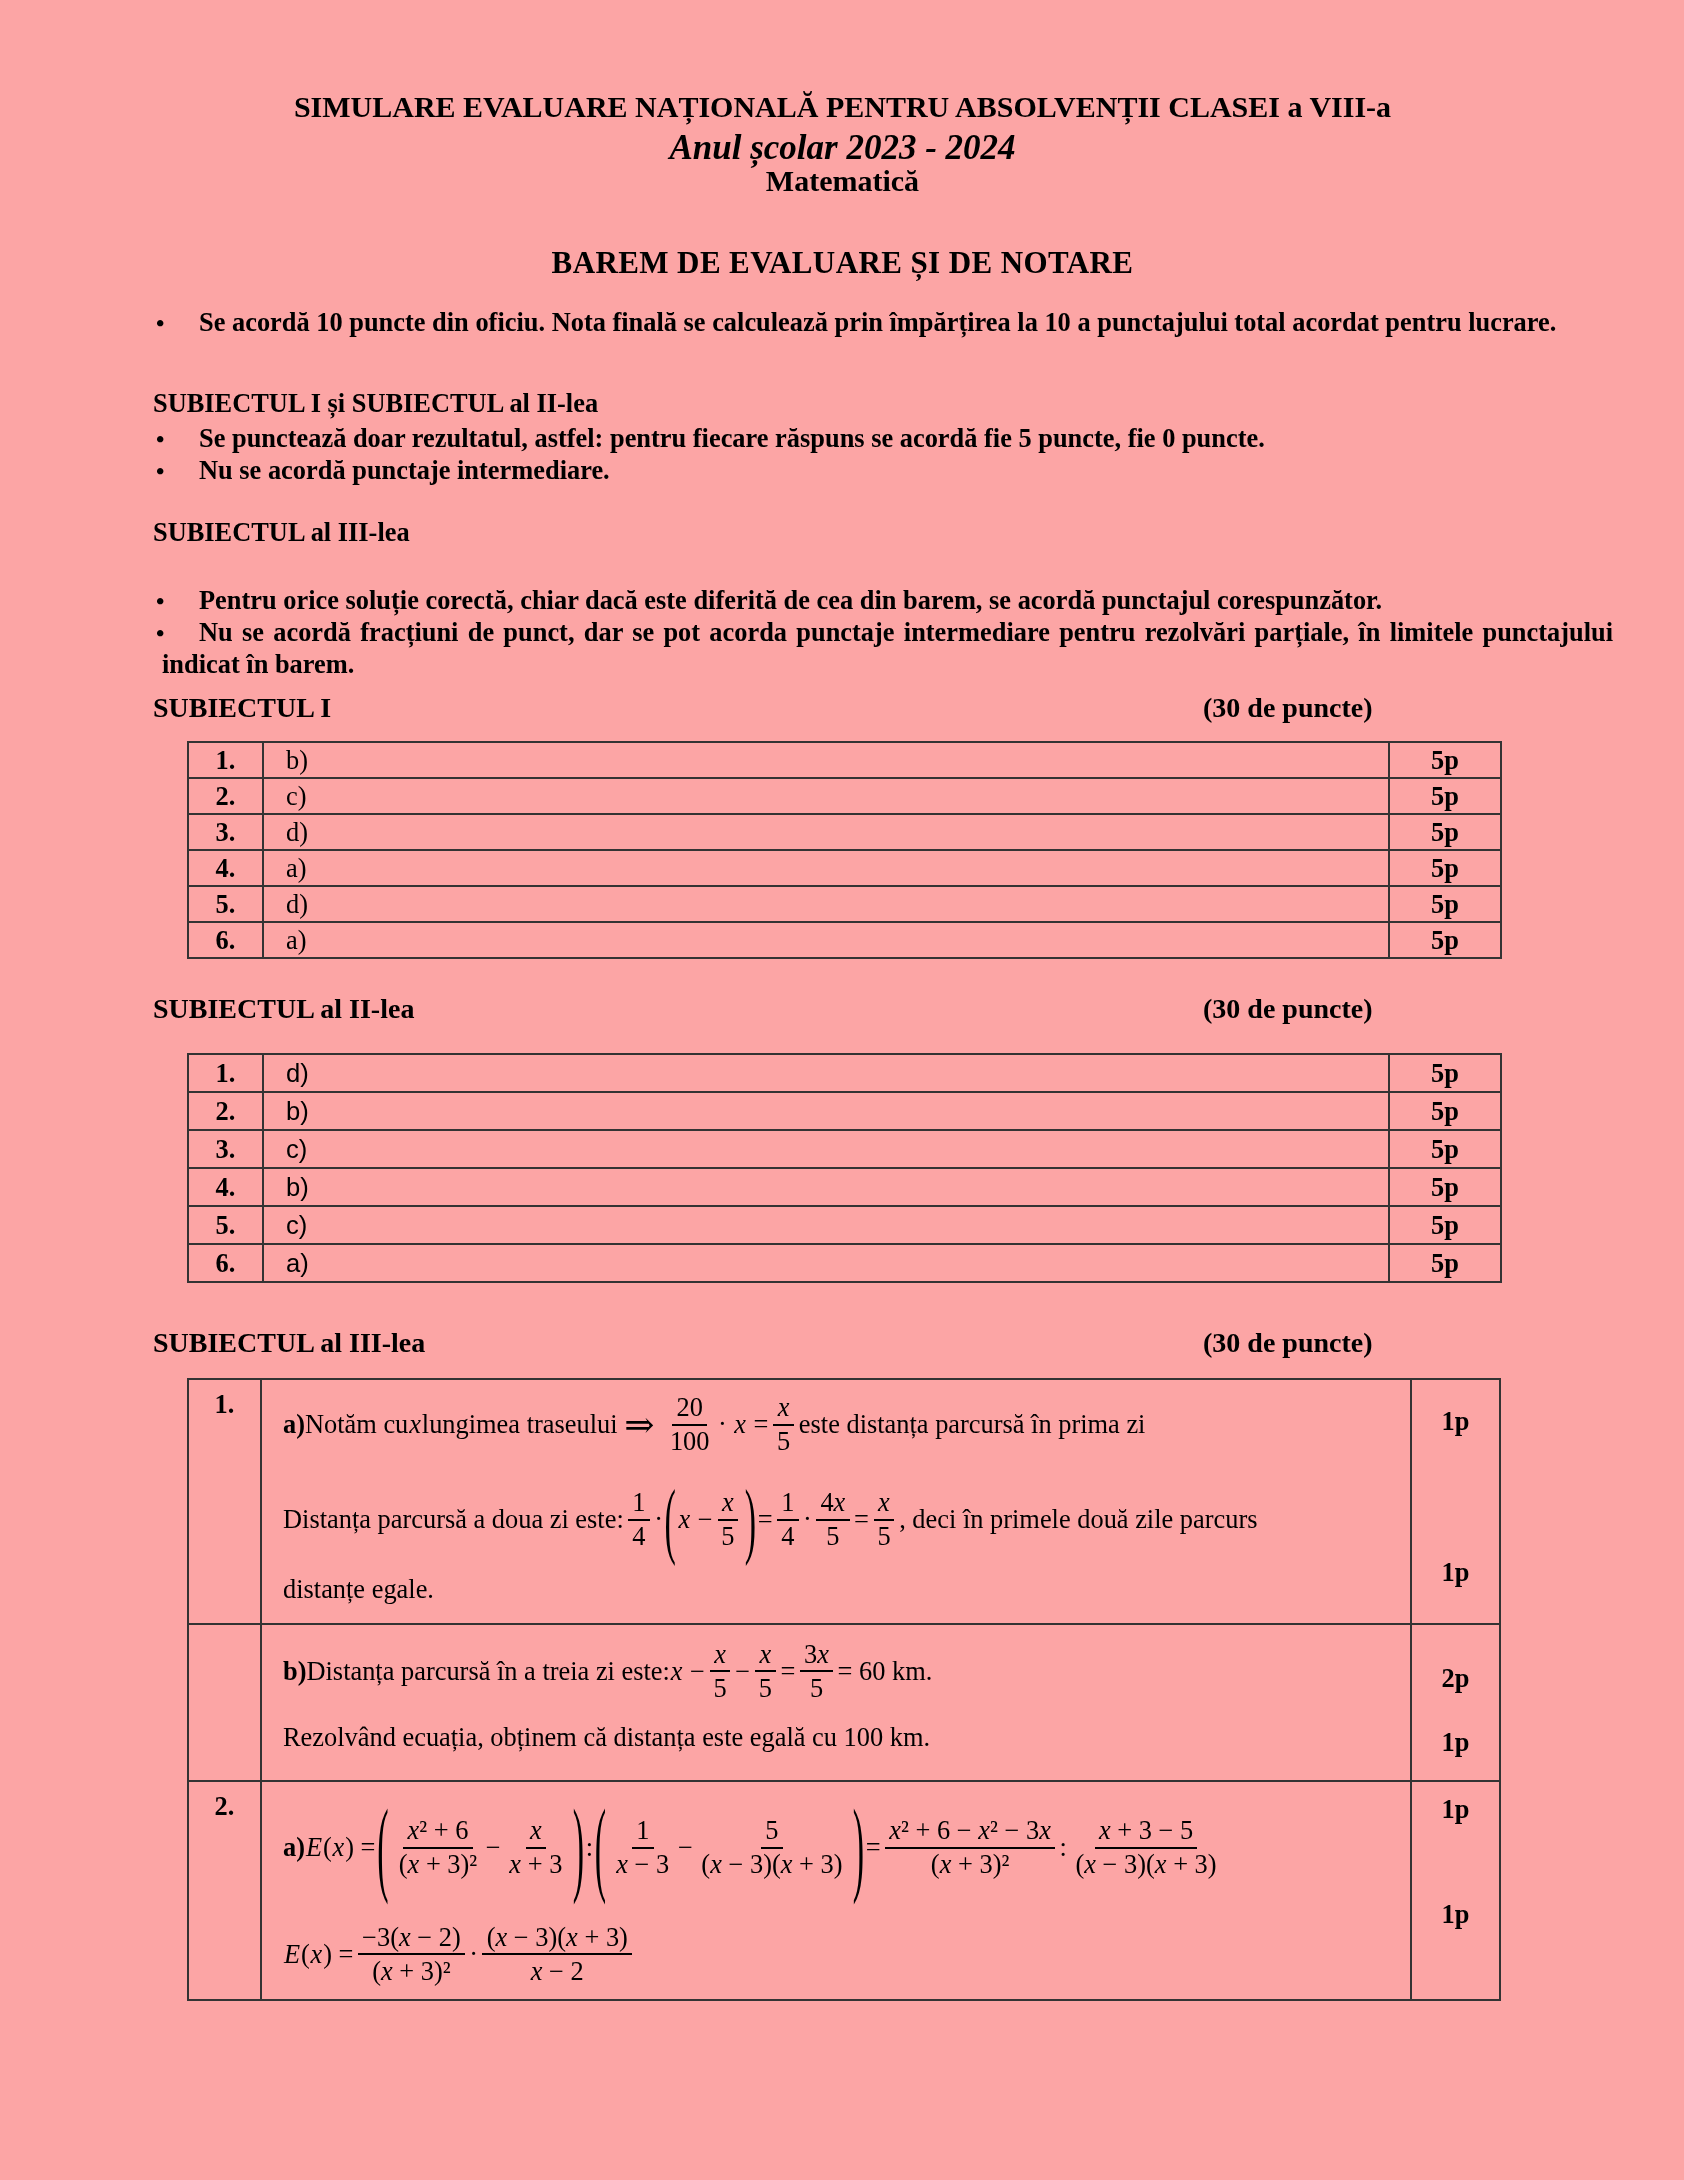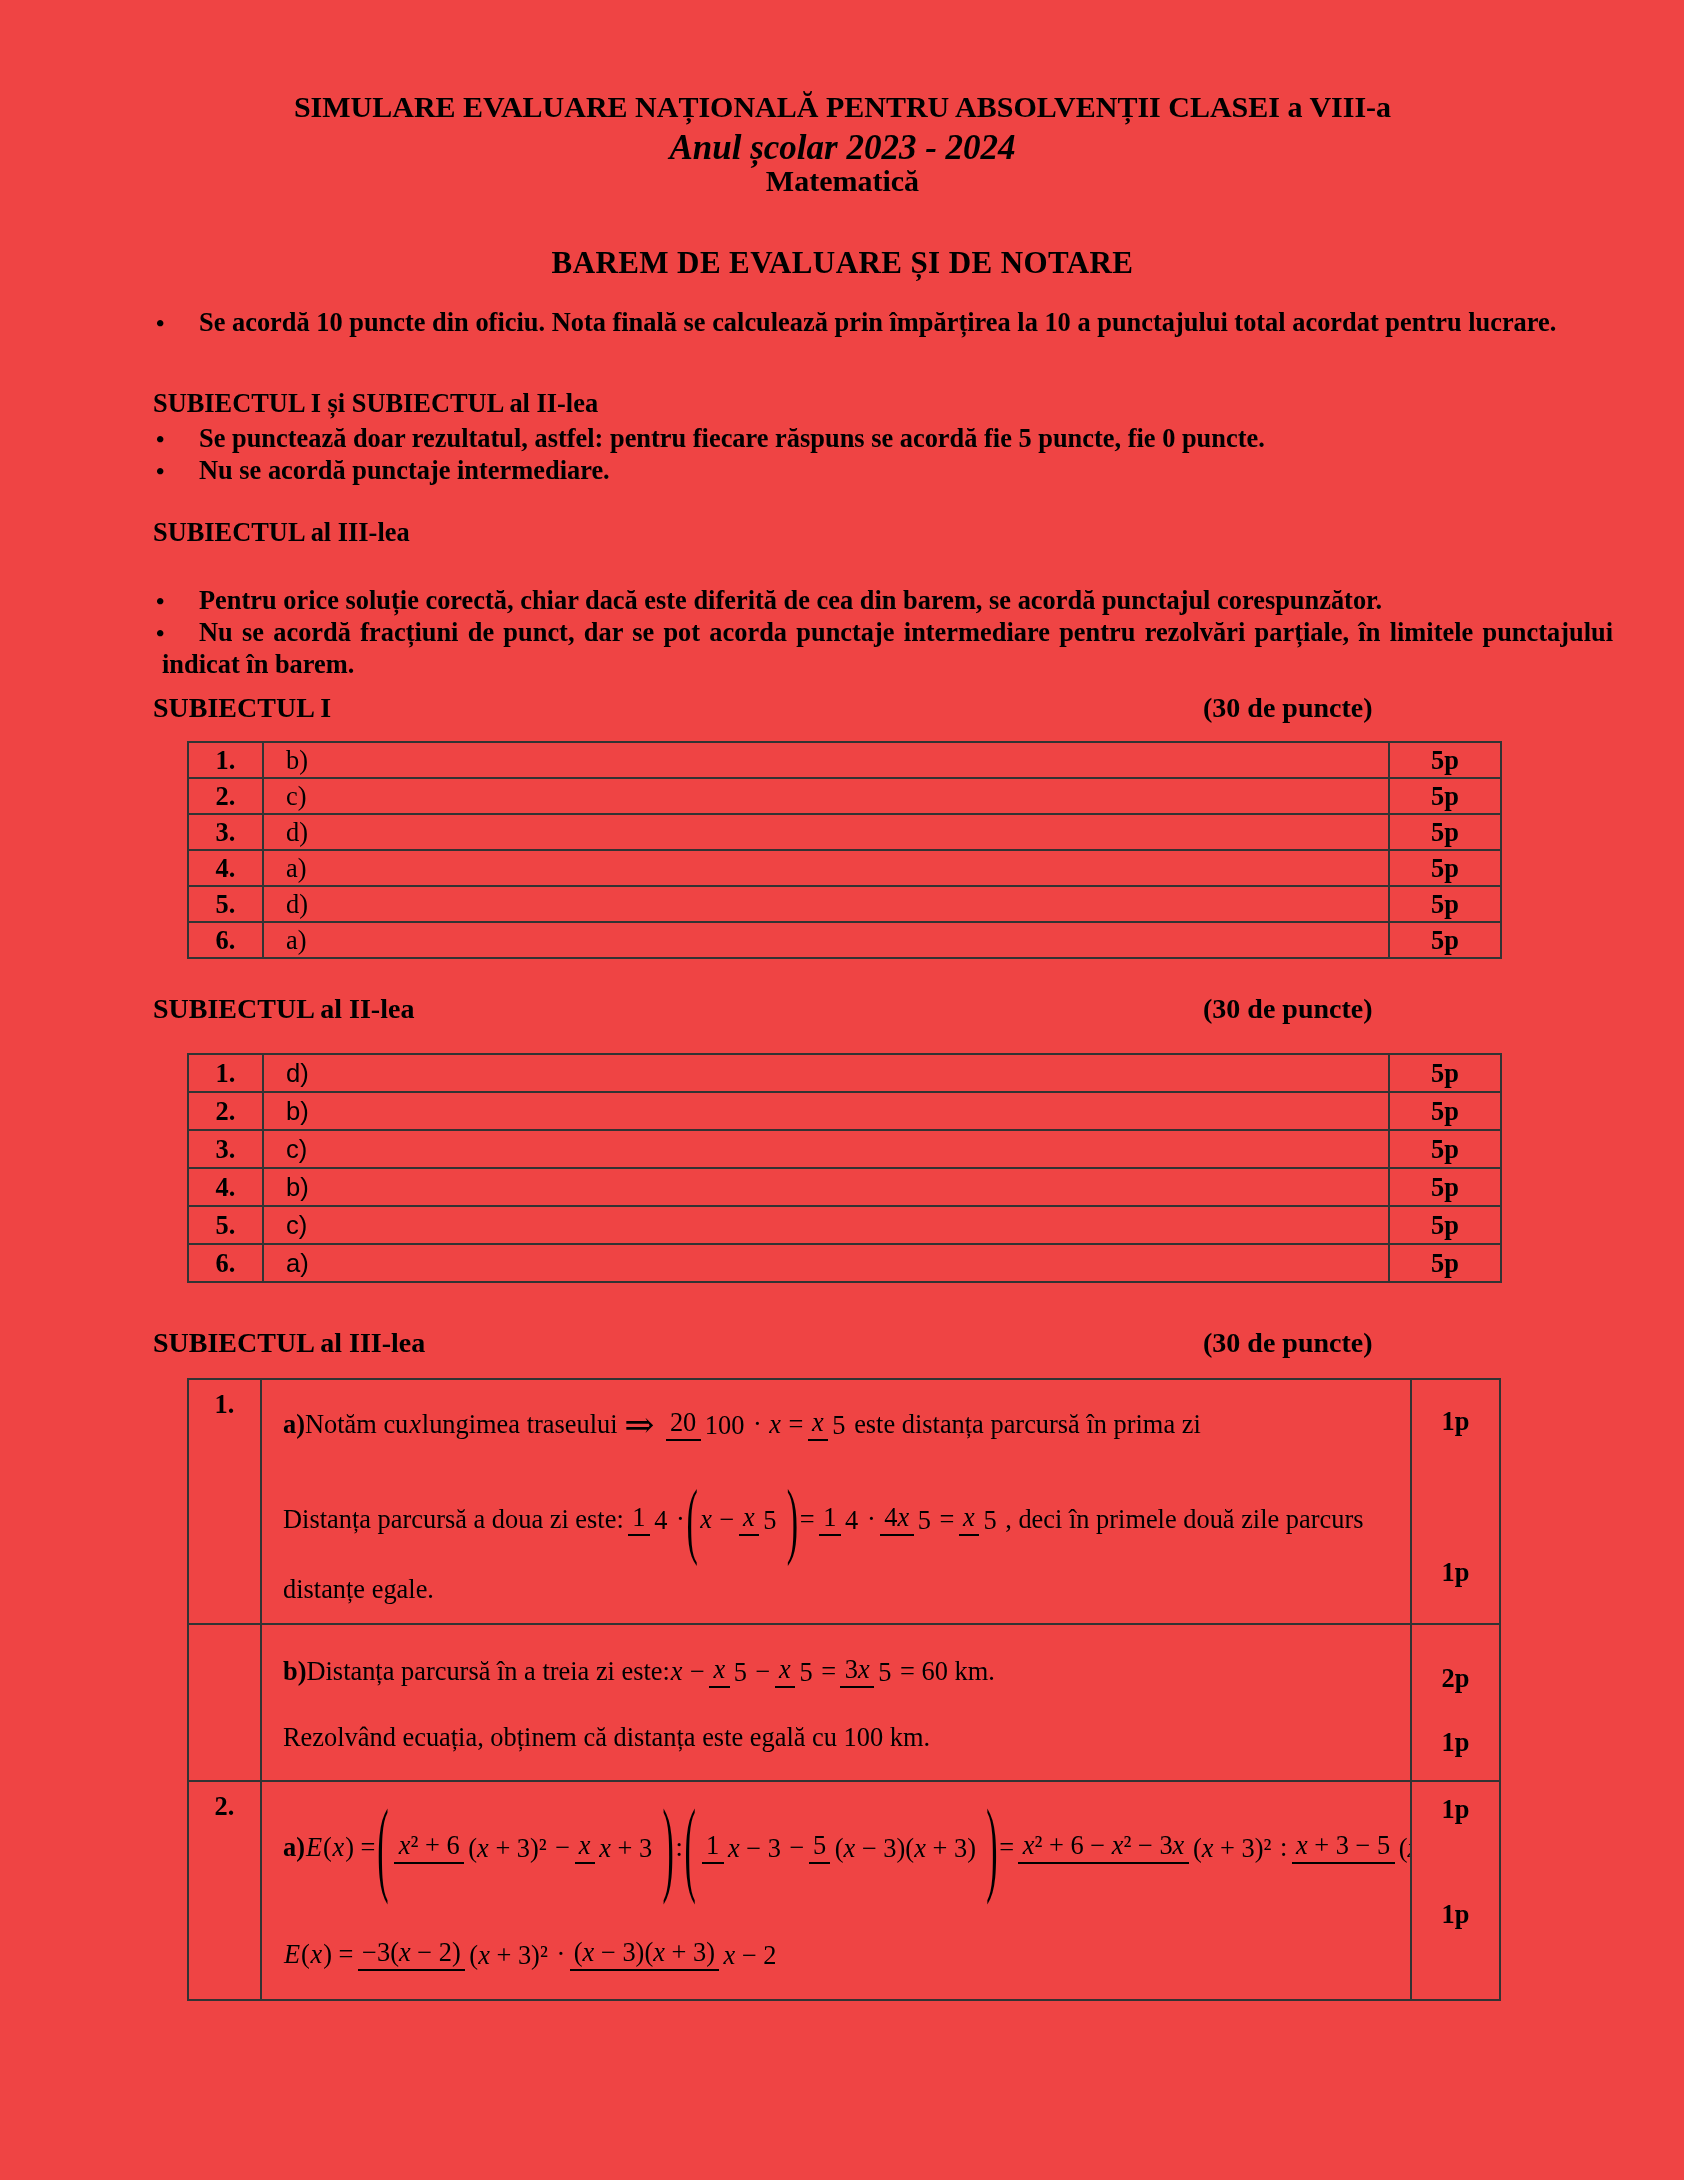--- a/index.html
+++ b/index.html
@@ -1,20 +1,20 @@
 <!DOCTYPE html>
 <html style="font-size:13.6px"><head>
 <meta charset="utf-8">
 <style>
   html,body{margin:0;padding:0;background:#e8e8e8;}
   .page{
     position:relative;
     width:1685px;height:2181px;
     margin:0 auto;
-    background:#ef4444;
+    background:#fca5a5;
     font-family:"Liberation Serif","DejaVu Serif",serif;
     color:#000;
     overflow:hidden;
   }
   .abs{position:absolute;}
   .ctr{left:0;width:1685px;text-align:center;font-weight:bold;white-space:nowrap;}
   #title1{top:90px;font-size:30px;}
   #title2{top:128px;font-size:35px;font-style:italic;}
   #title3{top:164px;font-size:30px;}
   #barem{top:245px;font-size:31px;letter-spacing:0.4px;}
@@ -58,21 +58,21 @@
 
   .fline{display:flex;align-items:center;white-space:nowrap;}
   .r1a .l0{min-height:89px;}
   .r1a .l1{min-height:101px;}
   .r1a .l2{min-height:39px;}
   .r1b .l0{min-height:89px;margin-top:1.7px;}
   .r1b .l1{min-height:43px;}
   .r2 .l0{min-height:128px;margin-top:1.7px;}
   .r2 .l1{min-height:85px;}
 
-  .fr{display:inline-flex;flex-direction:row;align-items:center;margin:0 4.3px;}
+  .fr{display:inline-flex;flex-direction:column;align-items:center;margin:0 4.3px;}
   .fr .n{display:block;padding:0 4.3px 1.7px;border-bottom:2.6px solid #000;line-height:29px;text-align:center;}
   .fr .d{display:block;padding:1.7px 4.3px 0;line-height:29px;text-align:center;}
   .bp{display:inline-block;font-size:34px;font-weight:normal;margin:0 1.7px;}
   .sym{font-size:36px;margin:0 6.8px;font-weight:normal;}
   .tx i{padding:0 0.9px;}
 </style>
 </head>
 <body>
 
 <div class="page">

